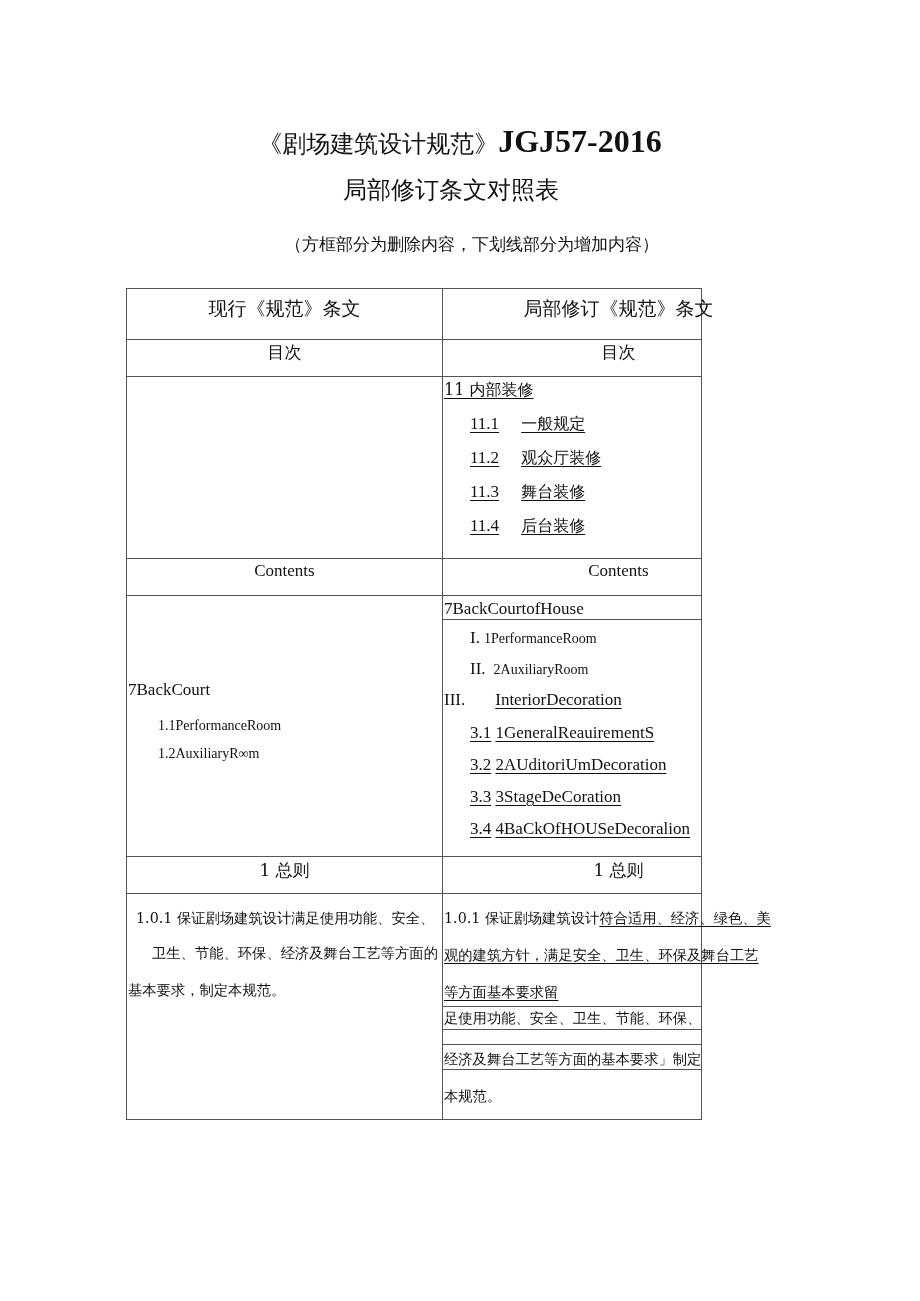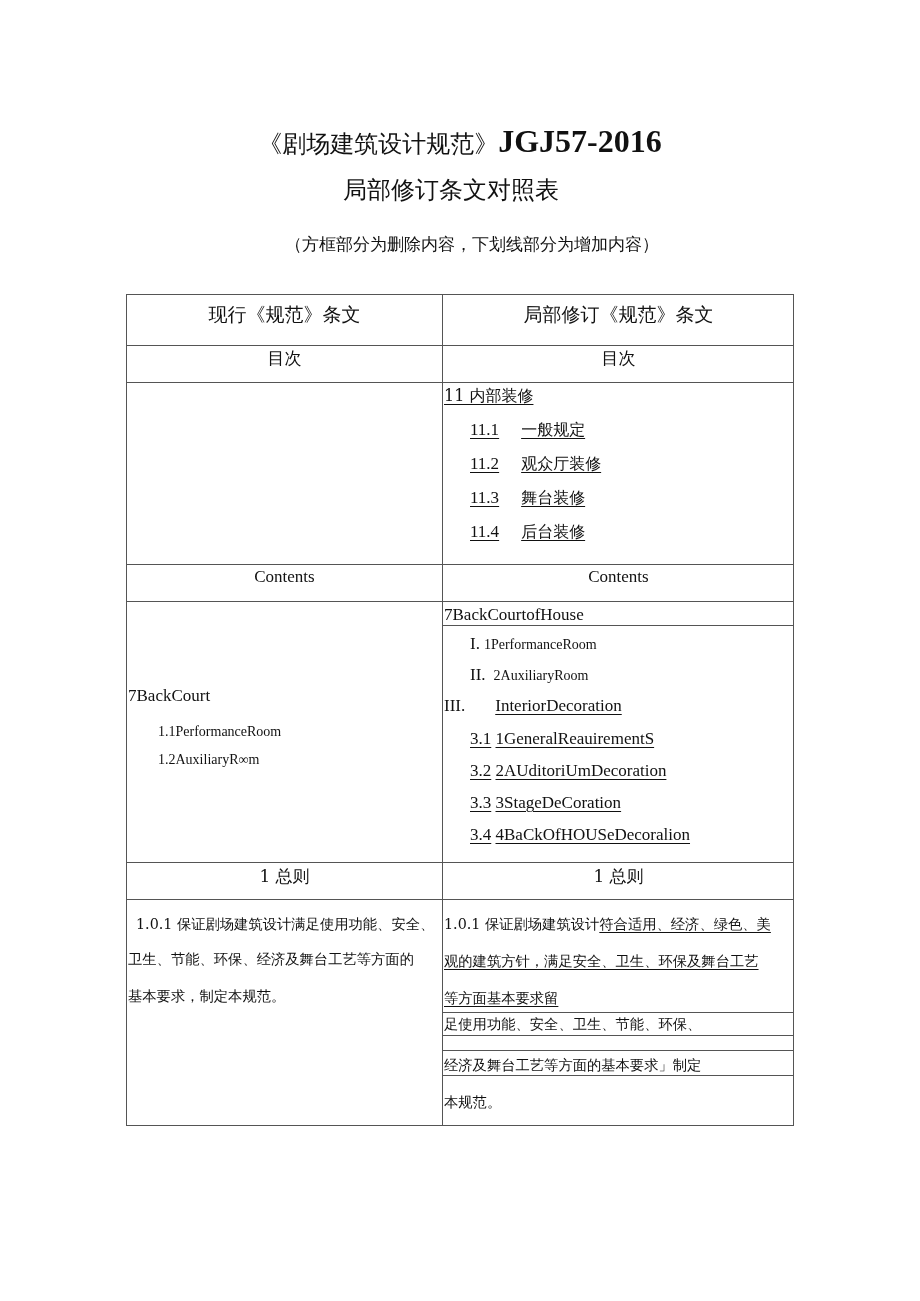--- a/index.html
+++ b/index.html
@@ -3,21 +3,21 @@
 <meta charset="utf-8">
 <style>
   html, body { margin:0; padding:0; background:#ffffff; }
   body { width:920px; height:1301px; position:relative; overflow:hidden; color:#111;
          font-family:"DejaVu Serif","Liberation Serif",serif; }
   .abs { position:absolute; }
   .title1 { left:0; width:920px; top:124px; text-align:center; font-size:24px; line-height:34px; }
   .title1 .en { font-family:"Liberation Serif",serif; font-weight:bold; font-size:32px; }
   .title2 { left:0; width:902px; top:173px; text-align:center; font-size:24px; line-height:34px; }
   .note { left:12px; width:920px; top:232px; text-align:center; font-size:17px; line-height:24px; }
-  .tbl { left:126px; top:294px; width:668px; height:832px; border:1px solid #555; box-sizing:border-box; }
+  .tbl { left:126px; top:288px; width:576px; height:832px; border:1px solid #555; box-sizing:border-box; }
   .vl { position:absolute; left:315px; top:0; bottom:0; border-left:1px solid #555; }
   .hl { position:absolute; border-top:1px solid #555; }
   .cell { position:absolute; font-size:16px; line-height:22px; white-space:nowrap; }
   .hdr { font-family:"DejaVu Sans","Liberation Sans",sans-serif; font-size:19px; text-align:center; }
   .ctr { text-align:center; }
   .u { text-decoration:underline; text-underline-offset:3px; }
   .en-t { font-family:"Liberation Serif",serif; }
   .small { font-size:14px; }
   .mid { font-size:17px; }
 </style>
@@ -70,21 +70,21 @@
   <div class="cell en-t mid" style="left:317px;top:400px;"><span>III.</span><span class="u" style="margin-left:30px;">InteriorDecoration</span></div>
   <div class="cell en-t mid" style="left:343px;top:433px;"><span class="u">3.1</span> <span class="u">1GeneralReauirementS</span></div>
   <div class="cell en-t mid" style="left:343px;top:465px;"><span class="u">3.2</span> <span class="u">2AUditoriUmDecoration</span></div>
   <div class="cell en-t mid" style="left:343px;top:497px;"><span class="u">3.3</span> <span class="u">3StageDeCoration</span></div>
   <div class="cell en-t mid" style="left:343px;top:529px;"><span class="u">3.4</span> <span class="u">4BaCkOfHOUSeDecoralion</span></div>
 
   <div class="cell ctr mid" style="left:0;width:315px;top:570px;">1 总则</div>
   <div class="cell ctr mid" style="left:315px;width:353px;top:570px;">1 总则</div>
 
   <div class="cell" style="left:1px;top:618px;font-size:14.3px;margin-left:8px;">1.0.1 保证剧场建筑设计满足使用功能、安全、</div>
-  <div class="cell" style="left:1px;top:653px;font-size:14.3px;">卫生、节能、环保、经济及舞台工艺等方面的</div>
+  <div class="cell" style="left:1px;top:653px;font-size:14.3px;padding-left:24px;">卫生、节能、环保、经济及舞台工艺等方面的</div>
   <div class="cell" style="left:1px;top:690px;font-size:14.3px;">基本要求，制定本规范。</div>
 
   <div class="cell" style="left:317px;top:618px;font-size:14.3px;"><span>1.0.1 保证剧场建筑设计</span><span class="u">符合适用、经济、绿色、美</span></div>
   <div class="cell u" style="left:317px;top:655px;font-size:14.3px;">观的建筑方针，满足安全、卫生、环保及舞台工艺</div>
   <div class="cell u" style="left:317px;top:692px;font-size:14.3px;">等方面基本要求留</div>
   <div class="cell" style="left:317px;top:718px;font-size:14.3px;">足使用功能、安全、卫生、节能、环保、</div>
   <div class="cell" style="left:317px;top:759px;font-size:14.3px;">经济及舞台工艺等方面的基本要求」制定</div>
   <div class="cell" style="left:317px;top:796px;font-size:14.3px;">本规范。</div>
 </div>
 

